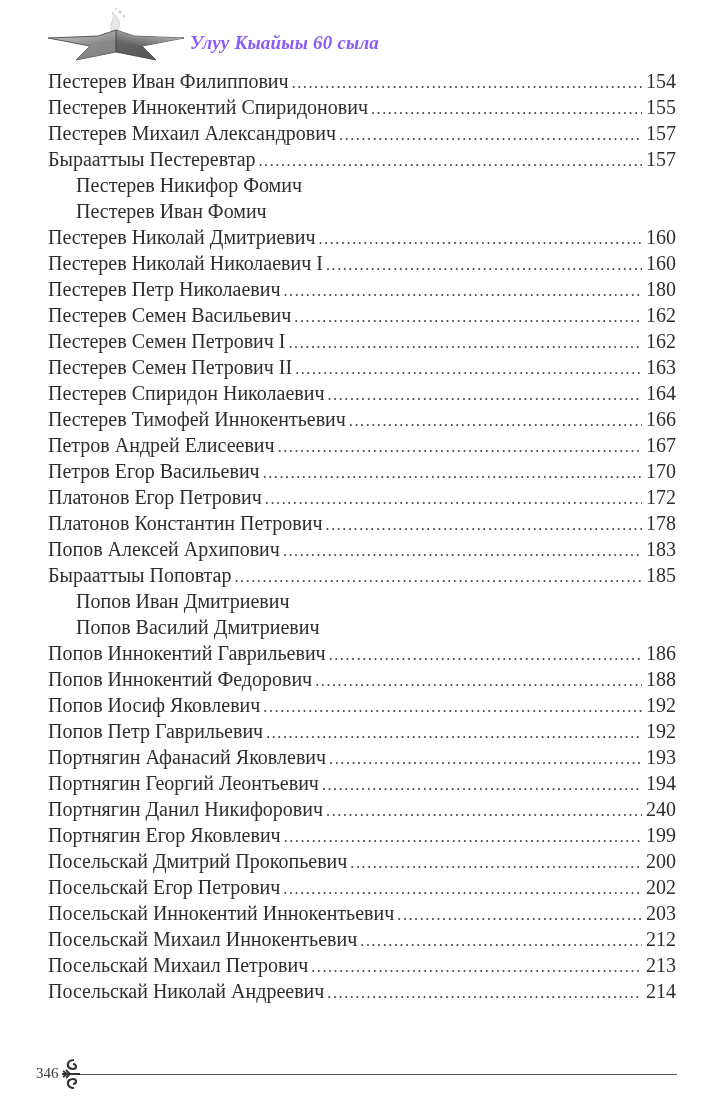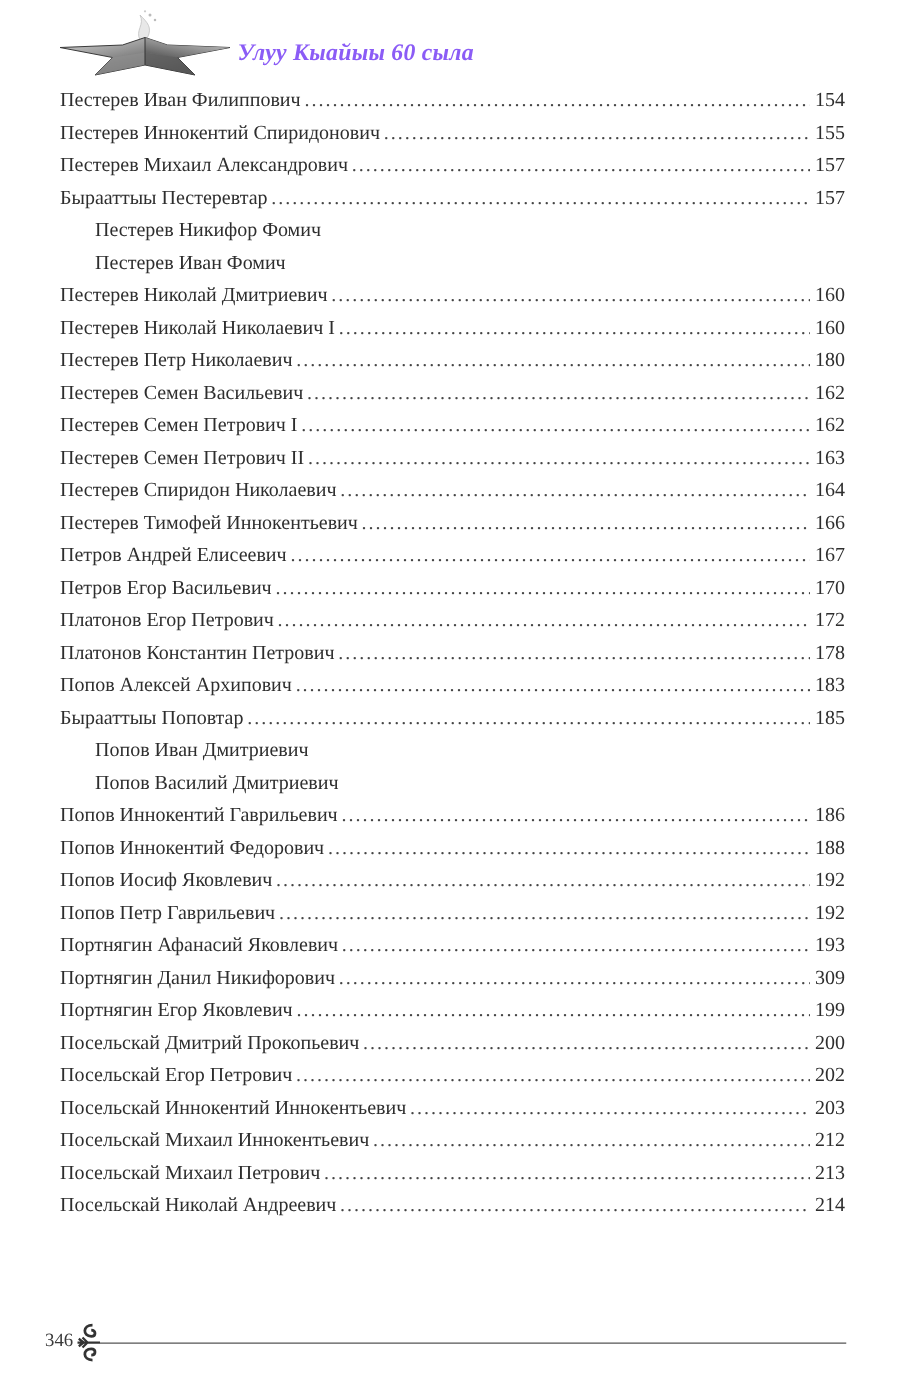--- a/index.html
+++ b/index.html
@@ -43,21 +43,21 @@
       position: absolute;
       left: 48px;
       top: 68px;
       width: 628px;
     }
     .row {
       display: flex;
       align-items: baseline;
       height: 26px;
       line-height: 26px;
-      font-size: 16px;
+      font-size: 20px;
       white-space: nowrap;
     }
     .row.sub {
       padding-left: 28px;
     }
     .name {
       flex: 0 0 auto;
       padding-right: 3px;
     }
     .leader {
@@ -259,23 +259,28 @@
       <span class="name">Попов Петр Гаврильевич</span>
       <span class="leader"></span>
       <span class="page">192</span>
     </div>
     <div class="row">
       <span class="name">Портнягин Афанасий Яковлевич</span>
       <span class="leader"></span>
       <span class="page">193</span>
     </div>
     <div class="row">
+      <span class="name">Портнягин Георгий Леонтьевич</span>
+      <span class="leader"></span>
+      <span class="page">194</span>
+    </div>
+    <div class="row">
       <span class="name">Портнягин Данил Никифорович</span>
       <span class="leader"></span>
-      <span class="page">309</span>
+      <span class="page">240</span>
     </div>
     <div class="row">
       <span class="name">Портнягин Егор Яковлевич</span>
       <span class="leader"></span>
       <span class="page">199</span>
     </div>
     <div class="row">
       <span class="name">Посельскай Дмитрий Прокопьевич</span>
       <span class="leader"></span>
       <span class="page">200</span>

